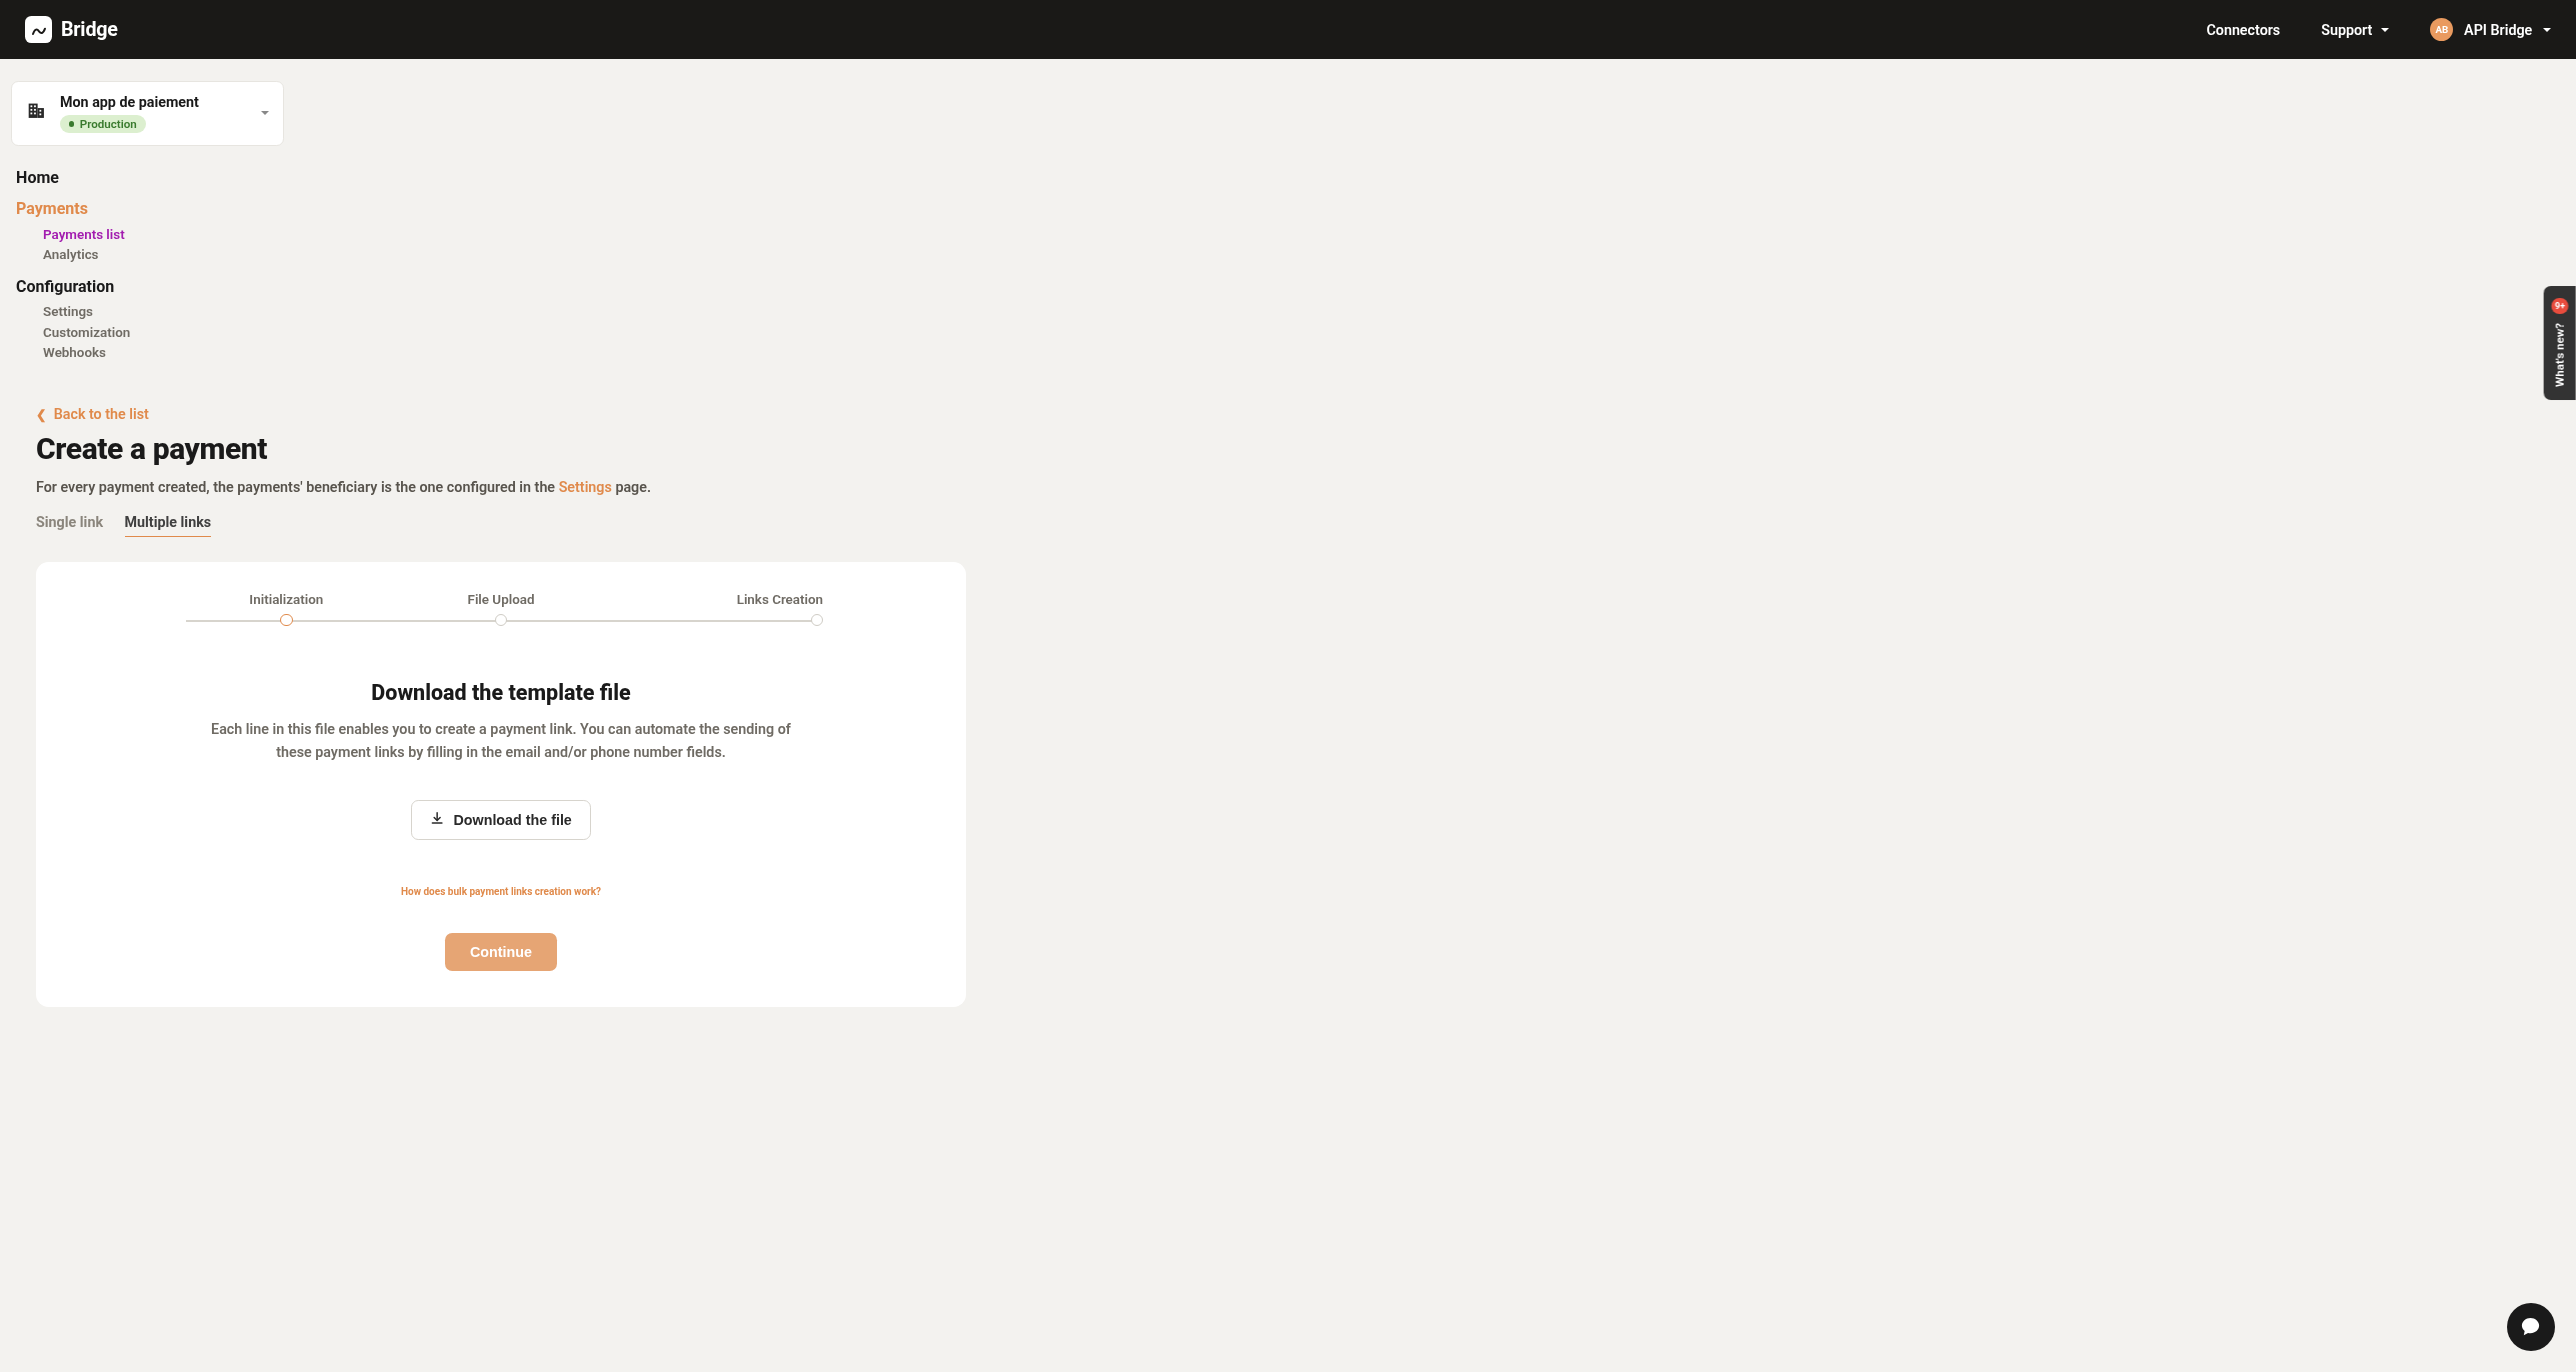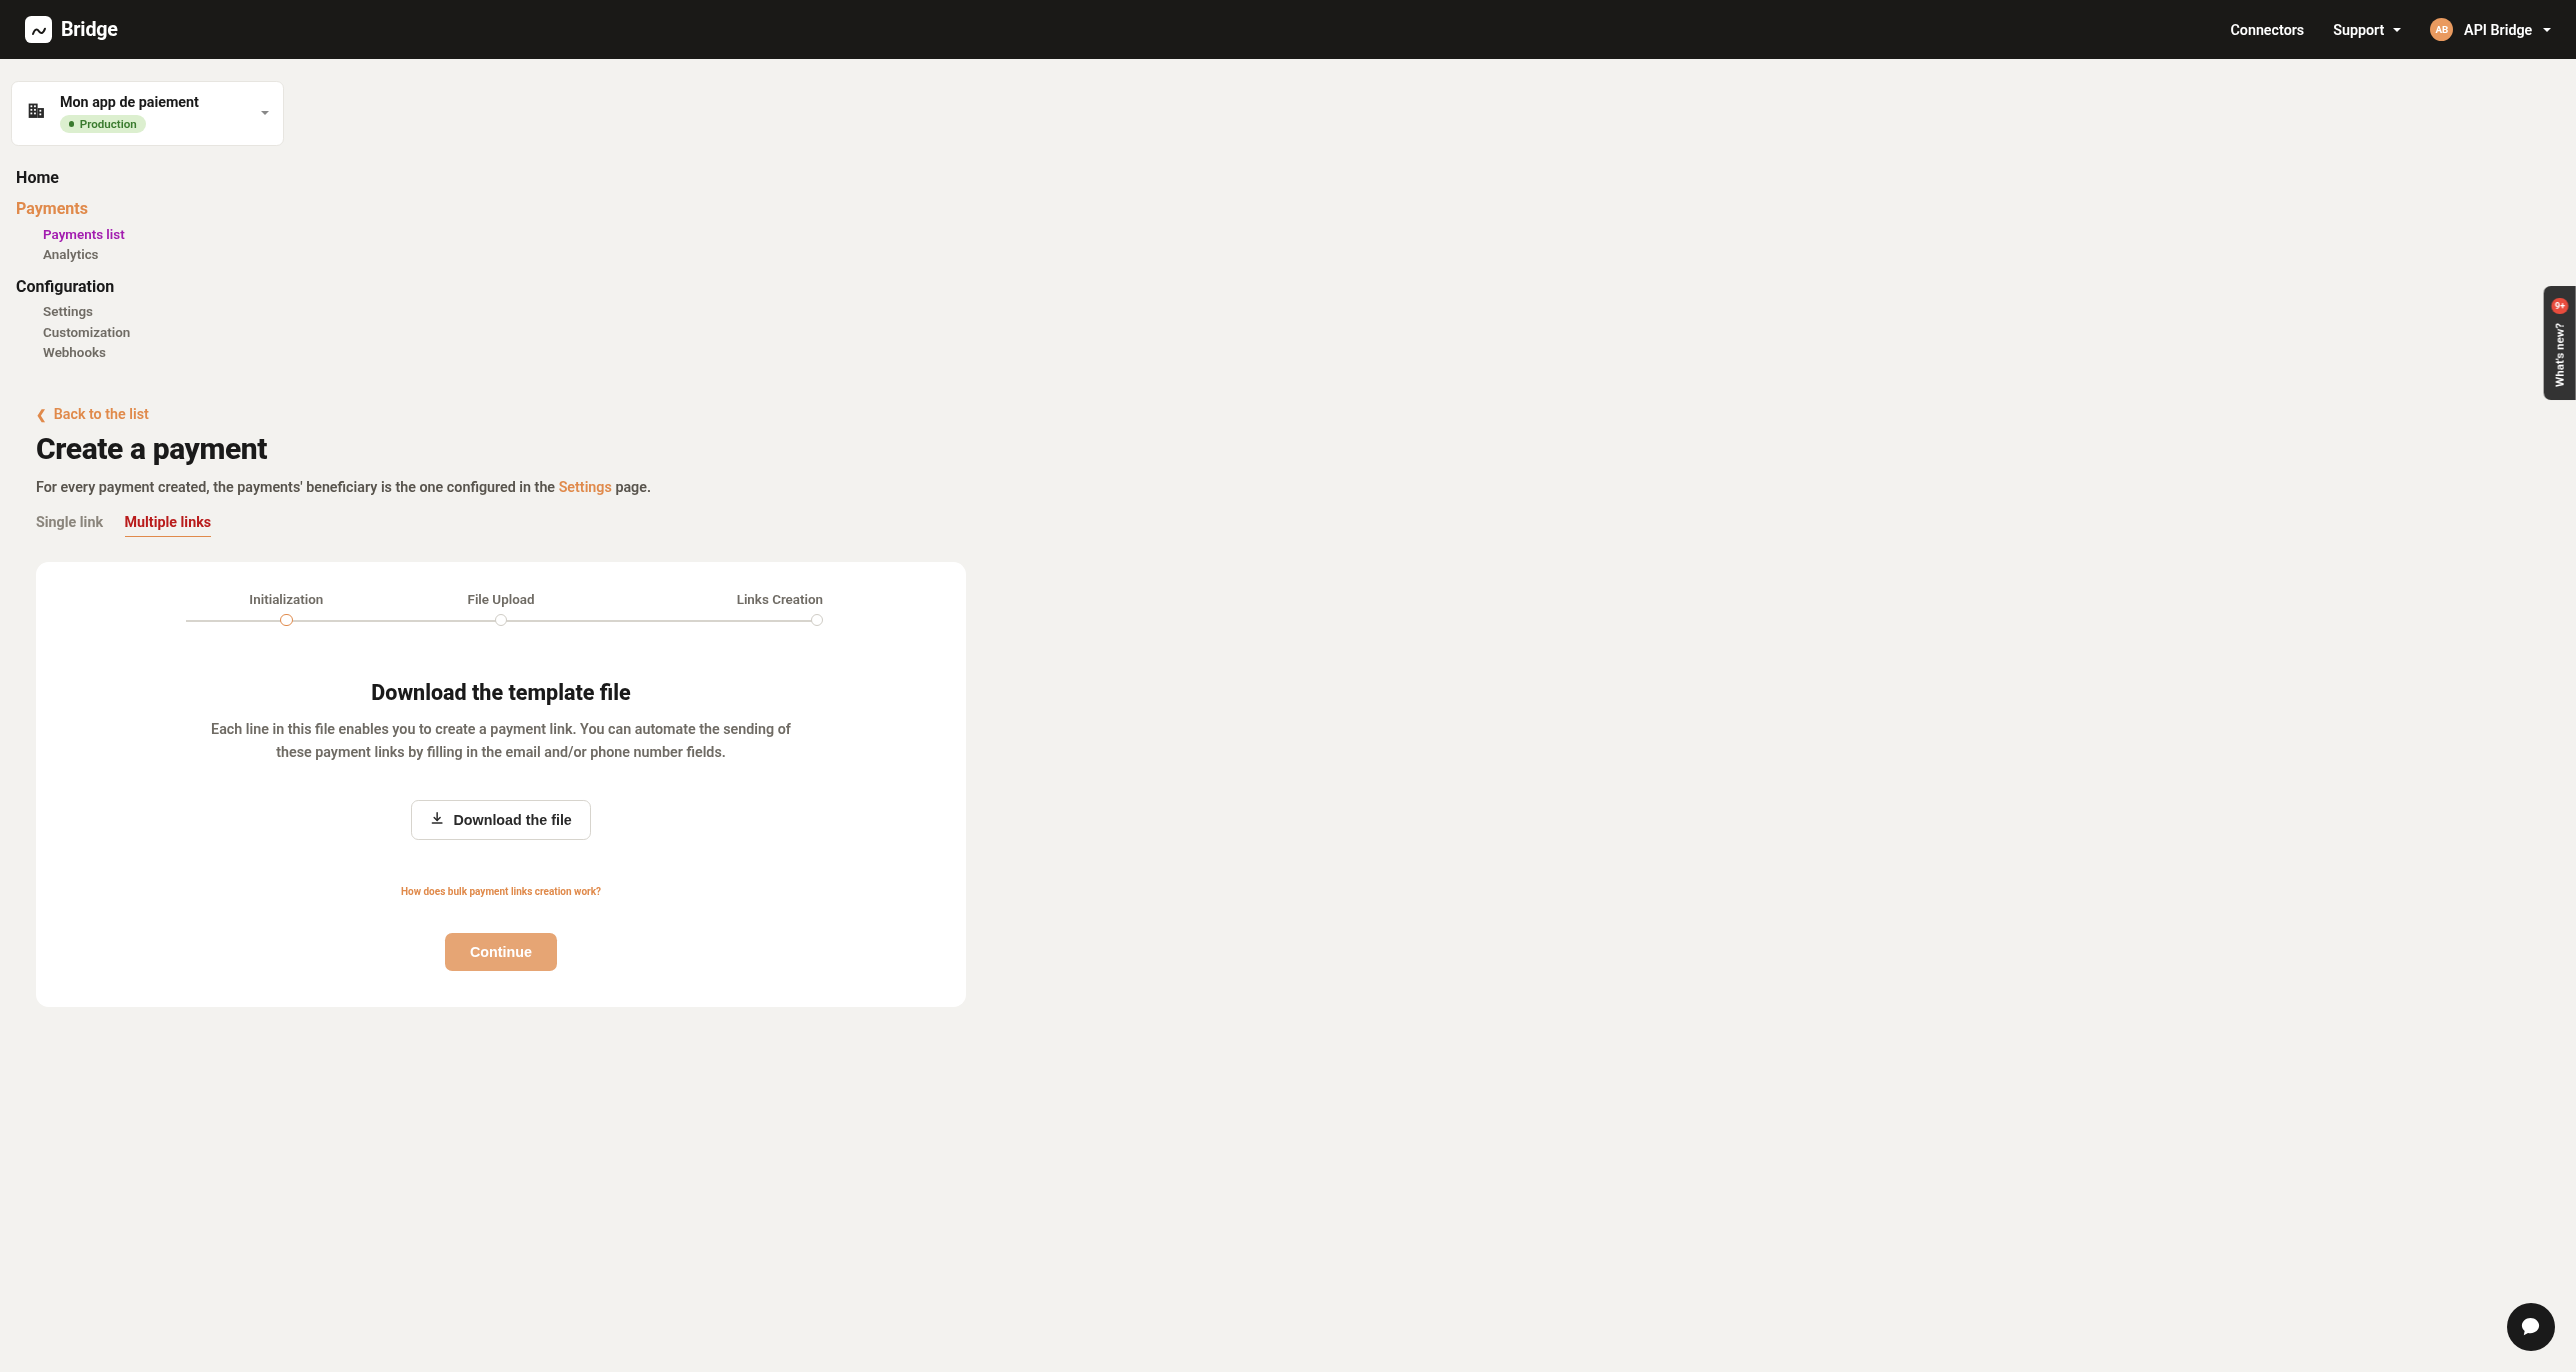--- a/index.html
+++ b/index.html
@@ -3,21 +3,21 @@
   <meta charset="utf-8">
   <style>
     * { box-sizing: border-box; margin: 0; padding: 0; }
     body { font-family: -apple-system, BlinkMacSystemFont, "Segoe UI", Roboto, Helvetica, Arial, sans-serif; background: #f3f2ef; color: #1a1a1a; }
 
     
     .navbar { background: #1a1917; height: 59px; display: flex; align-items: center; padding: 0 25px; justify-content: space-between; }
     .nav-left { display: flex; align-items: center; gap: 9px; }
     .logo-box { width: 27px; height: 27px; background: #fff; border-radius: 6.3px; display: flex; align-items: center; justify-content: center; }
     .brand-name { color: #fff; font-size: 19.7px; font-weight: 700; letter-spacing: -0.2px; }
-    .nav-right { display: flex; align-items: center; gap: 29px; }
+    .nav-right { display: flex; align-items: center; gap: 41px; }
     .nav-link { color: #fff; font-size: 14.3px; font-weight: 600; text-decoration: none; cursor: pointer; }
     .nav-drop { display: inline-flex; align-items: center; gap: 9px; cursor: pointer; }
     .nav-caret { width: 0; height: 0; border-left: 4.5px solid transparent; border-right: 4.5px solid transparent; border-top: 4.5px solid #fff; }
     .avatar { width: 23px; height: 23px; background: #e99a5f; border-radius: 50%; display: flex; align-items: center; justify-content: center; color: #fff; font-size: 9.8px; font-weight: 700; }
     .user-wrap { display: flex; align-items: center; gap: 10.7px; cursor: pointer; }
 
     
     .body-wrap { display: flex; flex-direction: column; }
 
     
@@ -41,21 +41,21 @@
     .main { flex: 1; padding: 21.5px 36px 54px 36px; max-width: 1002px; }
     .back-link { color: #e08a4b; font-size: 14.3px; font-weight: 600; text-decoration: none; display: inline-flex; align-items: center; gap: 7.2px; margin-bottom: 9px; cursor: pointer;}
     .back-chev { font-size: 12.5px; }
 
     .page-title { font-size: 30px; font-weight: 800; letter-spacing: -0.4px; margin-bottom: 12.5px; }
     .page-sub { font-size: 14.3px; font-weight: 600; color: #58544d; margin-bottom: 19.7px; }
     .page-sub a { color: #e08a4b; text-decoration: none; }
 
     .tabs { display: flex; gap: 21.5px; margin-bottom: 25px; }
     .tab { font-size: 14.3px; font-weight: 700; color: #8a857c; padding-bottom: 5.4px; cursor: pointer; }
-    .tab.active { color: #b91c1c; border-bottom: 1.8px solid #e08a4b; }
+    .tab.active { color: #404040; border-bottom: 1.8px solid #e08a4b; }
 
     .card { background: #fff; border-radius: 12.5px; padding: 30px 36px 36px 36px; }
 
     
     .stepper { display: flex; justify-content: space-between; align-items: flex-start; position: relative; max-width: 644px; margin: 0 auto 54px auto; }
     .step { display: flex; flex-direction: column; align-items: center; gap: 7.2px; position: relative; z-index: 2; flex: 1; }
     .step:first-child { align-items: flex-start; }
     .step:last-child { align-items: flex-end; }
     .step-label { font-size: 13.4px; font-weight: 600; color: #6f6b64; }
     .step-dot { width: 12.5px; height: 12.5px; border-radius: 50%; background: #fff; border: 1.8px solid #cfccc5; }

